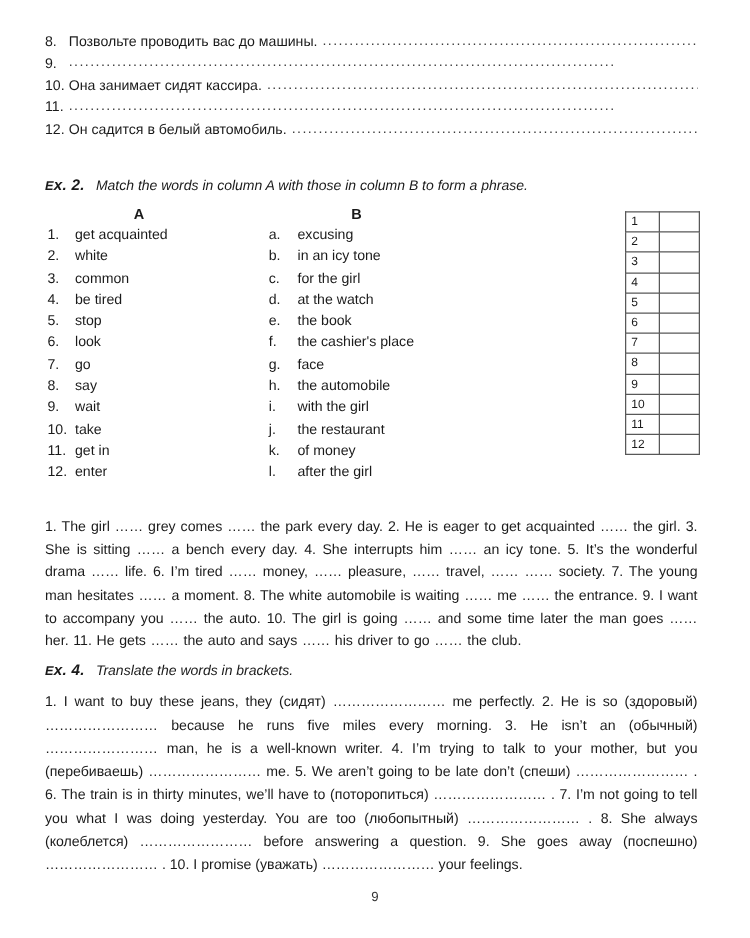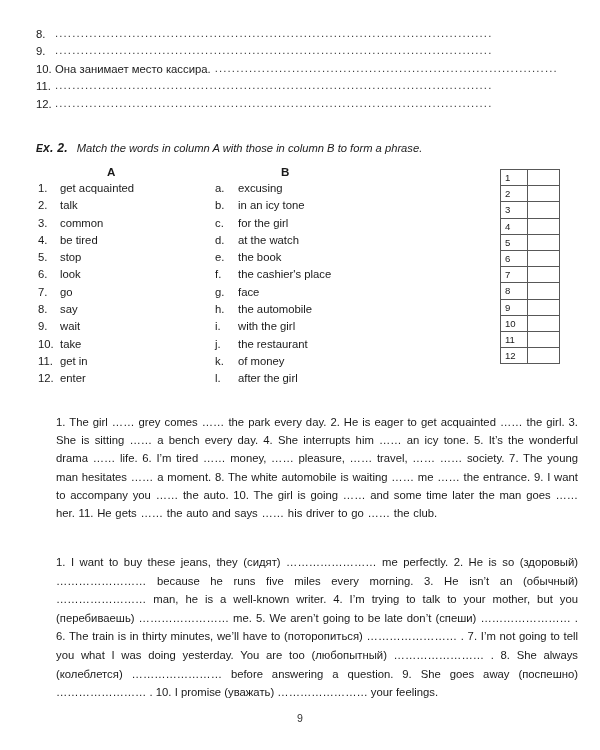--- a/index.html
+++ b/index.html
@@ -126,21 +126,20 @@
   .answer-grid td.v { width: 27px; }
 
   
   .para {
     position: absolute;
     left: 36px;
     width: 522px;
     font-size: 11.3px;
     line-height: 17.6px;
     text-align: justify;
-    margin-left: 20px;
   }
   .para.loose {
     line-height: 18.2px;
     word-spacing: 0.6px;
   }
   .para.ex4 {
     text-align: justify;
     line-height: 18.6px;
   }
 
@@ -157,61 +156,63 @@
 </style>
 </head>
 <body>
 
 <div class="page">
 
   <div class="top-list">
 
     <div class="top-item">
       <span class="num">8.</span>
+      <span class="txt">Позвольте проводить вас до машины.</span>
       <span class="dots">......................................................................................................</span>
     </div>
 
     <div class="top-item">
       <span class="num">9.</span>
       <span class="dots">......................................................................................................</span>
     </div>
 
     <div class="top-item">
       <span class="num">10.</span>
-      <span class="txt">Она занимает место кассира.</span>
+      <span class="txt">Она занимает сидят кассира.</span>
       <span class="dots">......................................................................................................</span>
     </div>
 
     <div class="top-item">
       <span class="num">11.</span>
       <span class="dots">......................................................................................................</span>
     </div>
 
     <div class="top-item">
       <span class="num">12.</span>
+      <span class="txt">Он садится в белый автомобиль.</span>
       <span class="dots">......................................................................................................</span>
     </div>
 
   </div>
 
   <div class="ex-head" style="left:36px; top:141px;">
     <span class="ex-label"><span class="small-x">E</span>x<span>. 2.</span></span><span class="ex-instr">Match the words in column A with those in column B to form a phrase.</span>
   </div>
 
   <div class="col-head" style="left:107px; top:165px;">A</div>
   <div class="col-head" style="left:281px; top:165px;">B</div>
 
   <div class="match-col a-col" style="left:38px; top:180px;">
     <div class="match-row">
         <span class="mk">1.</span>
         <span>get acquainted</span>
       </div>
     <div class="match-row">
         <span class="mk">2.</span>
-        <span>talk</span>
+        <span>white</span>
       </div>
     <div class="match-row">
         <span class="mk">3.</span>
         <span>common</span>
       </div>
     <div class="match-row">
         <span class="mk">4.</span>
         <span>be tired</span>
       </div>
     <div class="match-row">
@@ -348,18 +349,21 @@
     <tr>
           <td class="k">12</td>
           <td class="v"></td>
         </tr>
   </tbody>
     </table>
 
 
   <div class="para loose" style="top:413px;">1. The girl …… grey comes …… the park every day. 2. He is eager to get acquainted …… the girl. 3. She is sitting …… a bench every day. 4. She interrupts him …… an icy tone. 5. It’s the wonderful drama …… life. 6. I’m tired …… money, …… pleasure, …… travel, …… …… society. 7. The young man hesitates …… a moment. 8. The white automobile is waiting …… me …… the entrance. 9. I want to accompany you …… the auto. 10. The girl is going …… and some time later the man goes …… her. 11. He gets …… the auto and says …… his driver to go …… the club.</div>
 
+  <div class="ex-head" style="left:36px; top:529px;">
+    <span class="ex-label"><span class="small-x">E</span>x<span>. 4.</span></span><span class="ex-instr">Translate the words in brackets.</span>
+  </div>
 
   <div class="para ex4" style="top:553px;">1. I want to buy these jeans, they (сидят) …………………… me perfectly. 2. He is so (здоровый) …………………… because he runs five miles every morning. 3. He isn’t an (обычный) …………………… man, he is a well-known writer. 4. I’m trying to talk to your mother, but you (перебиваешь) …………………… me. 5. We aren’t going to be late don’t (спеши) …………………… . 6. The train is in thirty minutes, we’ll have to (поторопиться) …………………… . 7. I’m not going to tell you what I was doing yesterday. You are too (любопытный) …………………… . 8. She always (колеблется) …………………… before answering a question. 9. She goes away (поспешно) …………………… . 10. I promise (уважать) …………………… your feelings.</div>
 
   <div class="page-num">9</div>
 
 </div>
 
 </body></html>

